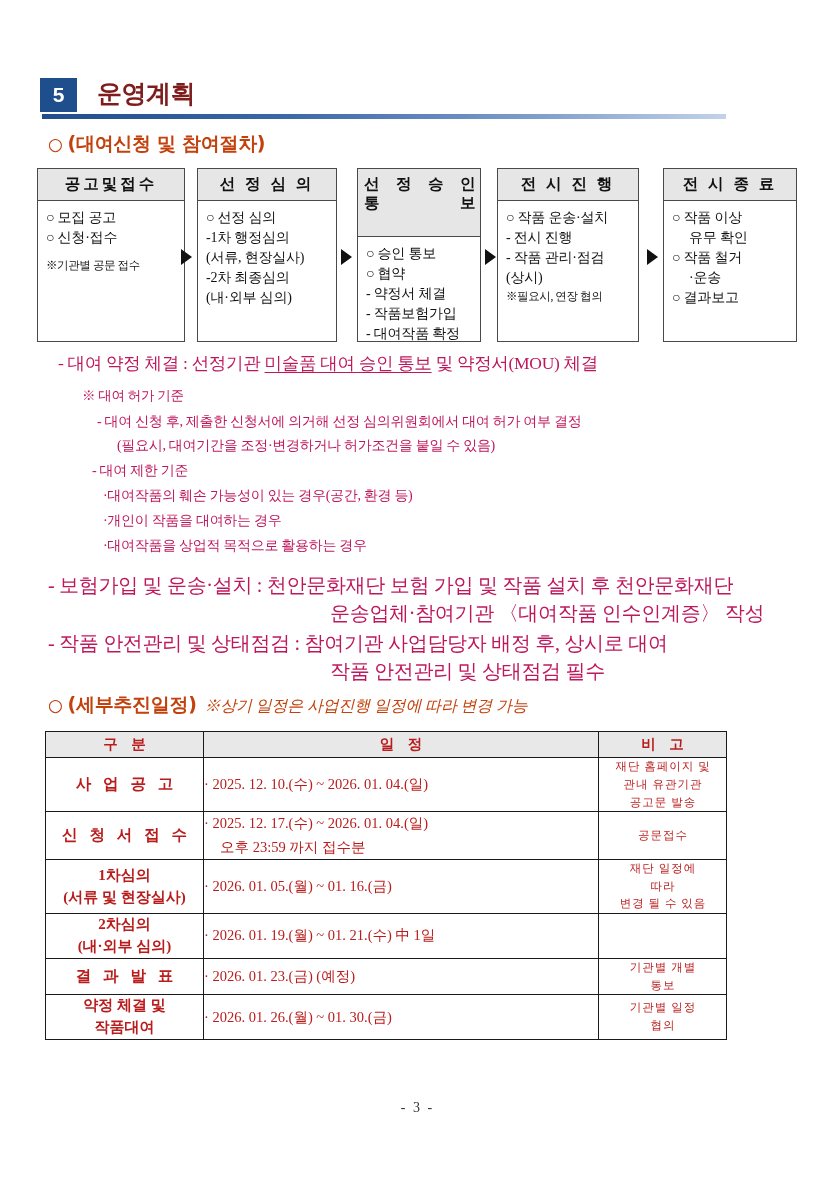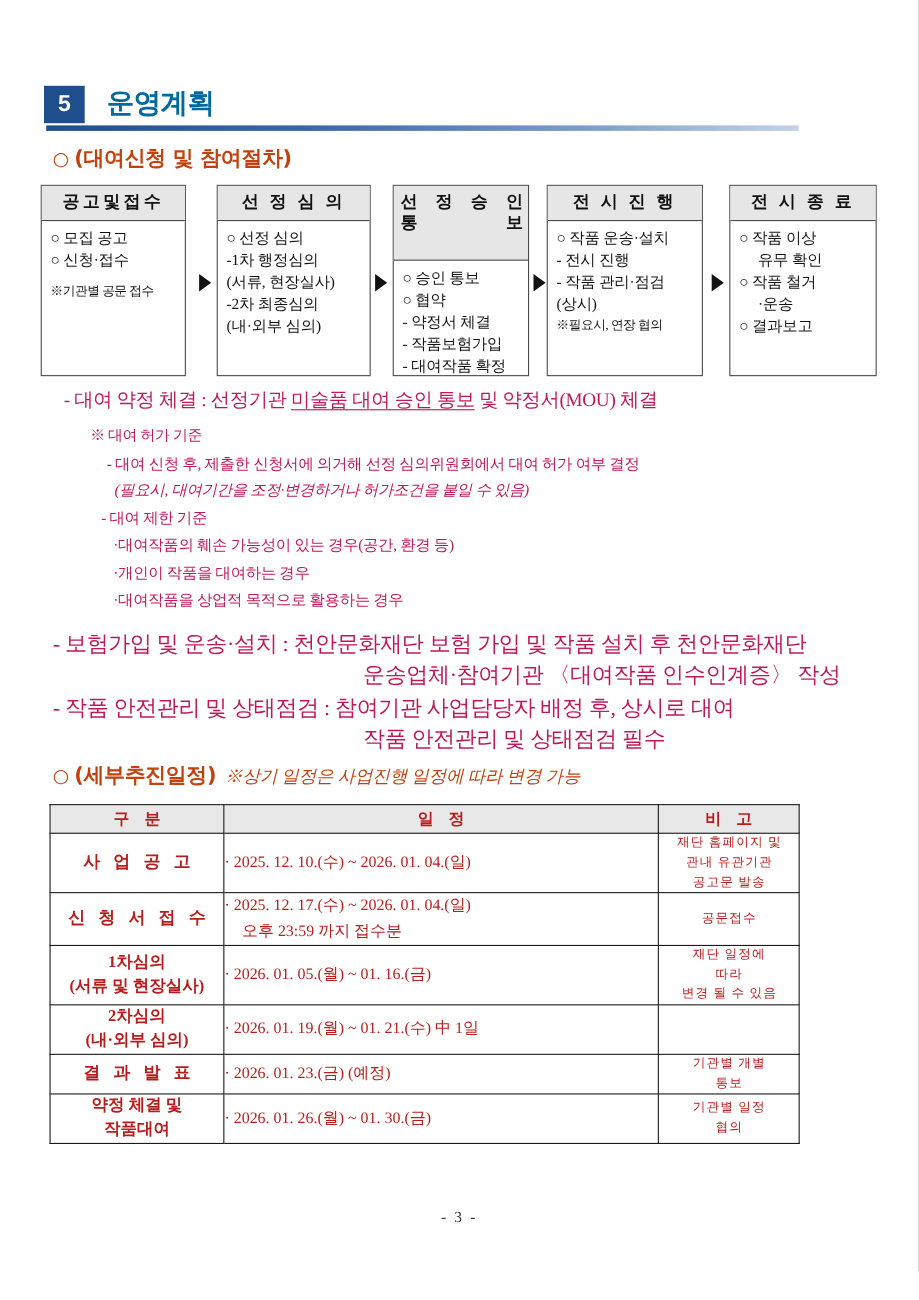--- a/index.html
+++ b/index.html
@@ -42,21 +42,21 @@
     text-align: center;
   }
   .sec-title {
     position: absolute;
     left: 57px;
     top: -1px;
     font-family: "DejaVu Sans", "Liberation Sans", sans-serif;
     font-weight: bold;
     font-size: 25px;
     letter-spacing: -0.5px;
-    color: #0369a1;
+    color: #7f1d1d;
     white-space: nowrap;
   }
   .sec-rule {
     position: absolute;
     left: 42px;
     top: 114px;
     width: 684px;
     height: 5px;
     background: linear-gradient(to right, #1f4e8c 0%, #3a67a6 35%, #7e9dcc 72%, #c3d2e8 100%);
   }
@@ -216,21 +216,21 @@
     <div class="sec-title">운영계획</div>
   </div>
   <div class="sec-rule"></div>
 
   <div class="o-head" style="left:48px; top:131px;">
     <span class="ocircle">○</span><span>(대여신청 및 참여절차)</span>
   </div>
 
   <div class="flow">
 
-    <div class="fbox" style="left:0px; width:132px;">
+    <div class="fbox" style="left:0px; width:148px;">
       <div class="fhead">공고및접수</div>
       <div class="fbody">
         <div class="ln">○ 모집 공고</div>
         <div class="ln">○ 신청·접수</div>
         <div class="gap"></div>
         <div class="ln sm">※기관별 공문 접수</div>
       </div>
     </div>
     <div class="arrow" style="left:144px;"></div>
 
@@ -282,21 +282,21 @@
     </div>
 
   </div>
 
   <div class="txt t-l1" style="left:58px; top:351px;">
     <span>- 대여 약정 체결 : 선정기관 </span><span class="uline">미술품 대여 승인 통보</span><span> 및 약정서(MOU) 체결</span>
   </div>
 
   <div class="txt t-l2" style="left:82px; top:387px;">※ 대여 허가 기준</div>
   <div class="txt t-l3" style="left:97px; top:413px;">- 대여 신청 후, 제출한 신청서에 의거해 선정 심의위원회에서 대여 허가 여부 결정</div>
-  <div class="txt t-l3" style="left:104px; top:437px;font-style:italic;">(필요시, 대여기간을 조정·변경하거나 허가조건을 붙일 수 있음)</div>
+  <div class="txt t-l3" style="left:117px; top:437px;">(필요시, 대여기간을 조정·변경하거나 허가조건을 붙일 수 있음)</div>
   <div class="txt t-l3" style="left:92px; top:462px;">- 대여 제한 기준</div>
   <div class="txt t-l3" style="left:103px; top:487px;">·대여작품의 훼손 가능성이 있는 경우(공간, 환경 등)</div>
   <div class="txt t-l3" style="left:103px; top:512px;">·개인이 작품을 대여하는 경우</div>
   <div class="txt t-l3" style="left:103px; top:537px;">·대여작품을 상업적 목적으로 활용하는 경우</div>
 
   <div class="txt t-big" style="left:48px; top:572px;">- 보험가입 및 운송·설치 : 천안문화재단 보험 가입 및 작품 설치 후 천안문화재단</div>
   <div class="txt t-big" style="left:330px; top:600px;">운송업체·참여기관 〈대여작품 인수인계증〉 작성</div>
   <div class="txt t-big" style="left:48px; top:630px;">- 작품 안전관리 및 상태점검 : 참여기관 사업담당자 배정 후, 상시로 대여</div>
   <div class="txt t-big" style="left:330px; top:658px;">작품 안전관리 및 상태점검 필수</div>
 

